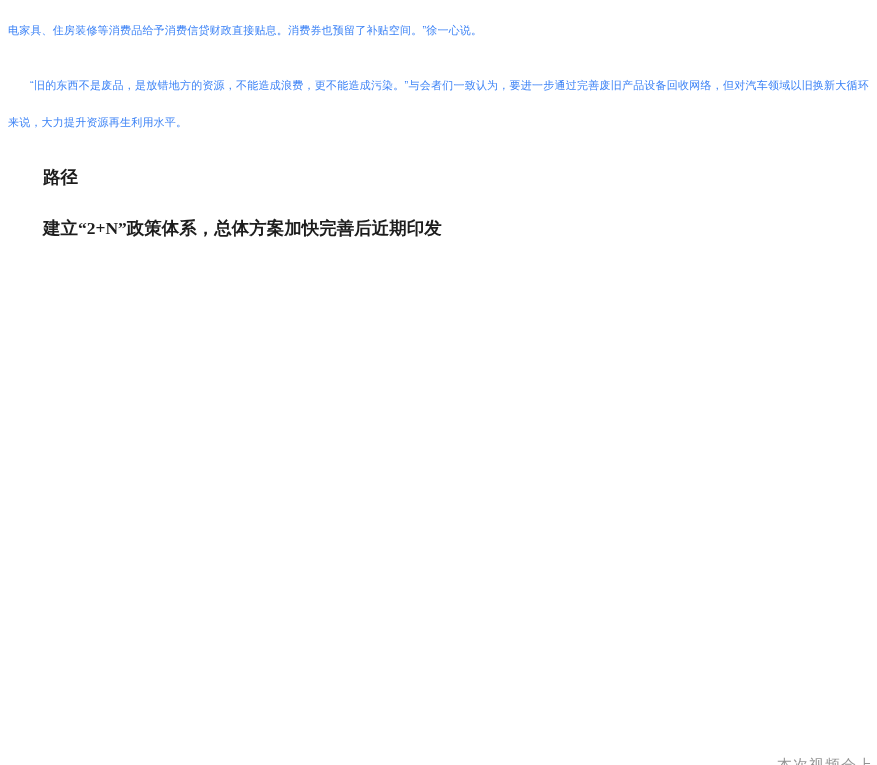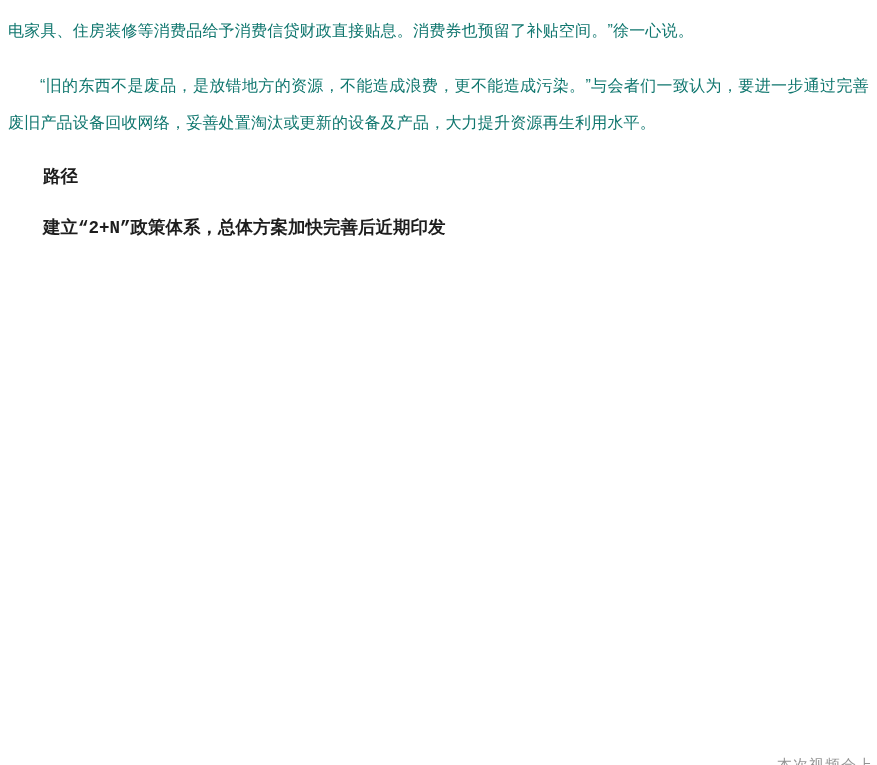--- a/index.html
+++ b/index.html
@@ -15,36 +15,36 @@
   }
   #article {
     position: relative;
     width: 877px;
     height: 765px;
     box-sizing: border-box;
     padding: 0 8px;
   }
   .para {
     font-family: "Liberation Sans", sans-serif;
-    font-size: 16px;
+    font-size: 11px;
     line-height: 37px;
-    color: #0f766e;
+    color: #3b82f6;
     margin: 0 0 18px 0;
     text-align: justify;
     text-justify: inter-ideograph;
     letter-spacing: 0.2px;
   }
   .para.indent {
     text-indent: 2em;
   }
   .para.first {
     margin-top: 12px;
   }
   .heading {
-    font-family: Liberation Mono, monospace;
+    font-family: Liberation Serif, serif;
     font-size: 17.5px;
     line-height: 37px;
     font-weight: bold;
     color: #1d1d1d;
     margin: 0 0 10px 0;
     text-indent: 2em;
   }
   .heading.sub {
     margin: 14px 0 16px 0;
   }
@@ -63,21 +63,21 @@
 </style>
 </head>
 <body>
 
 <div id="article">
 
   <p class="para first">电家具、住房装修等消费品给予消费信贷财政直接贴息。消费券也预留了补贴空间。”徐一心说。</p>
 
 
 
-  <p class="para indent">“旧的东西不是废品，是放错地方的资源，不能造成浪费，更不能造成污染。”与会者们一致认为，要进一步通过完善废旧产品设备回收网络，妥善处置淘汰或更新的设备及产品，大力提升资源再生利用水平。</p>
+  <p class="para indent">“旧的东西不是废品，是放错地方的资源，不能造成浪费，更不能造成污染。”与会者们一致认为，要进一步通过完善废旧产品设备回收网络，但对汽车领域以旧换新大循环来说，大力提升资源再生利用水平。</p>
 
   <div class="heading">路径</div>
 
   <div class="heading sub">建立“2+N”政策体系，总体方案加快完善后近期印发</div>
 
 
   <div class="watermark">本次视频会上</div>
 
 </div>
 

